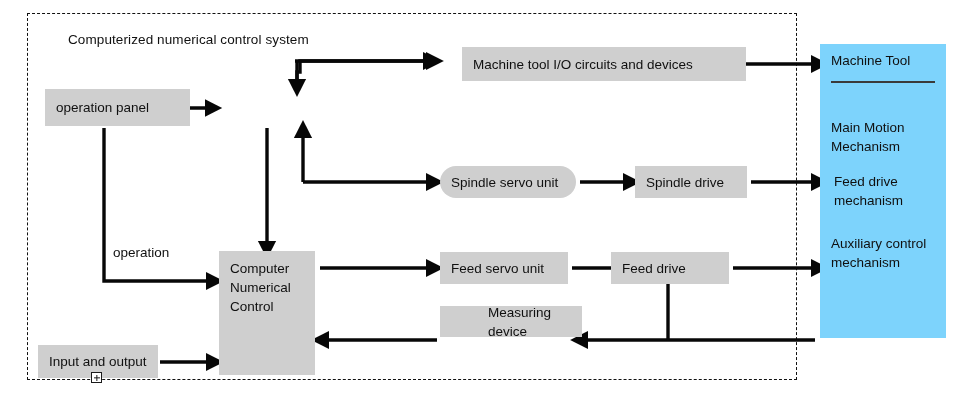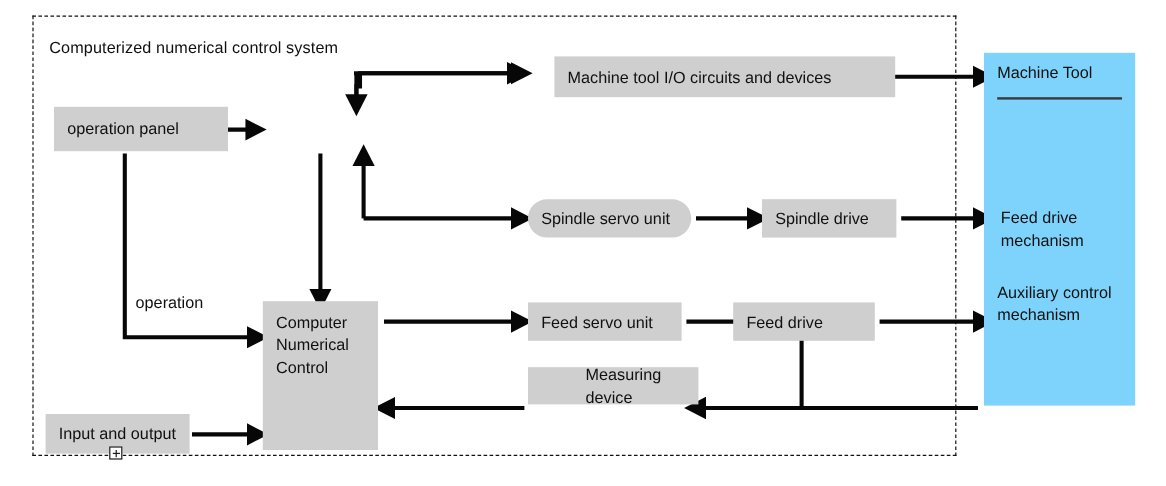--- a/index.html
+++ b/index.html
@@ -29,20 +29,21 @@
     border: 1.4px dashed #111111;
     background: transparent;
     box-sizing: border-box;
   }
   .sys-label {
     position: absolute;
     font-size: 13.5px;
     color: #101010;
     white-space: nowrap;
     letter-spacing: 0.1px;
+    margin-left: 27px;
   }
   .node {
     position: absolute;
     background: #cfcfcf;
     box-sizing: border-box;
     font-size: 13.5px;
     color: #101010;
     line-height: 19px;
   }
   .node-pad {
@@ -214,20 +215,24 @@
   <div class="node node-mid" style="left:38px; top:345px; width:120px; height:33px;">
     <span>Input and output</span>
   </div>
 
   <div class="handle" style="left:91px; top:372px;"></div>
 
   <div class="machine-tool" style="left:820px; top:44px; width:126px; height:294px;">
     <div class="mt-title">Machine Tool</div>
     <div class="mt-rule"></div>
 
+    <div class="mt-item" style="top:74px;">
+      <div>Main Motion</div>
+      <div>Mechanism</div>
+    </div>
 
     <div class="mt-item indent" style="top:128px;">
       <div>Feed drive</div>
       <div>mechanism</div>
     </div>
 
     <div class="mt-item" style="top:190px;">
       <div>Auxiliary control</div>
       <div>mechanism</div>
     </div>

